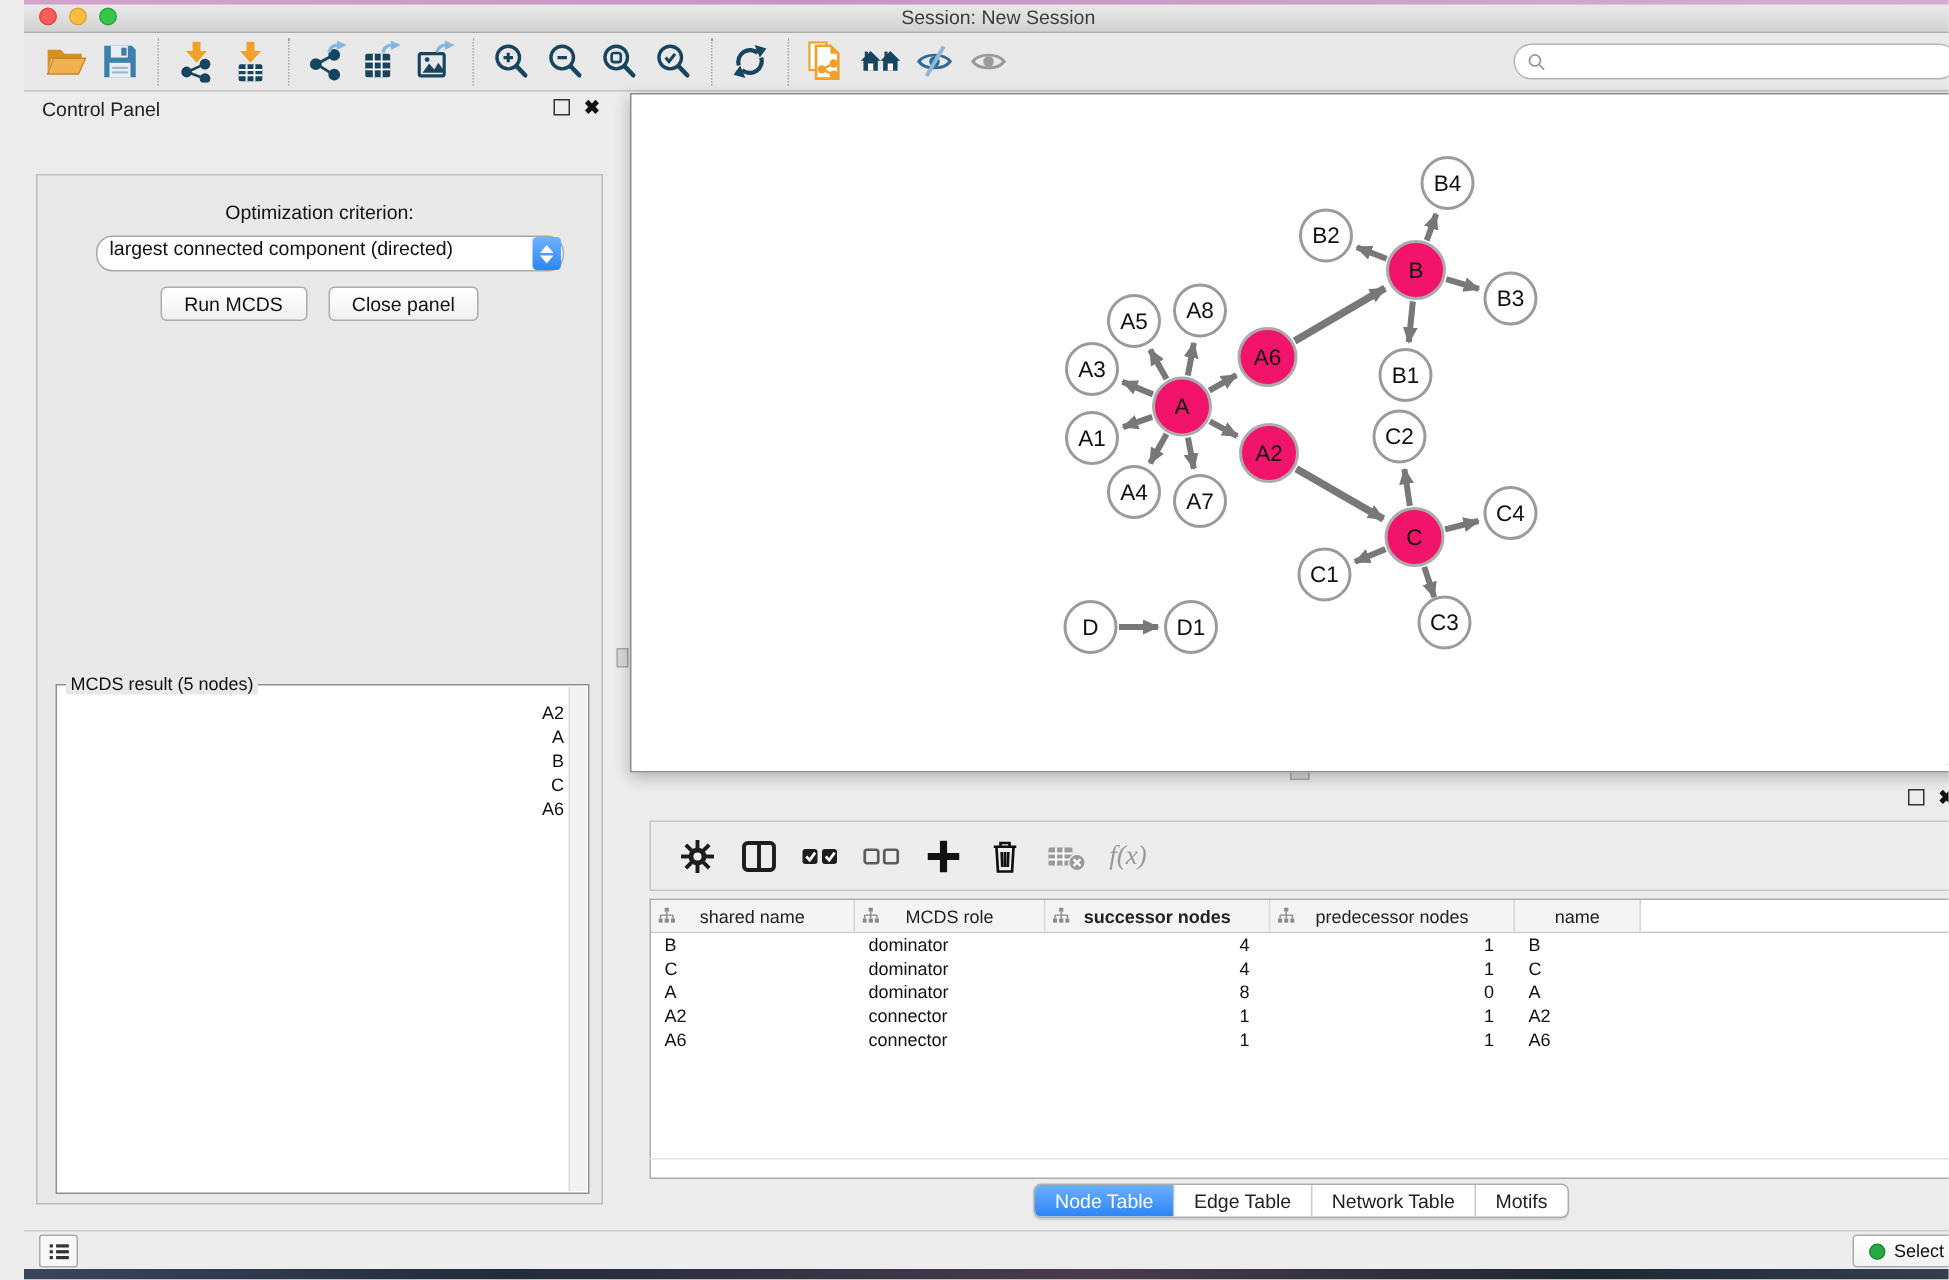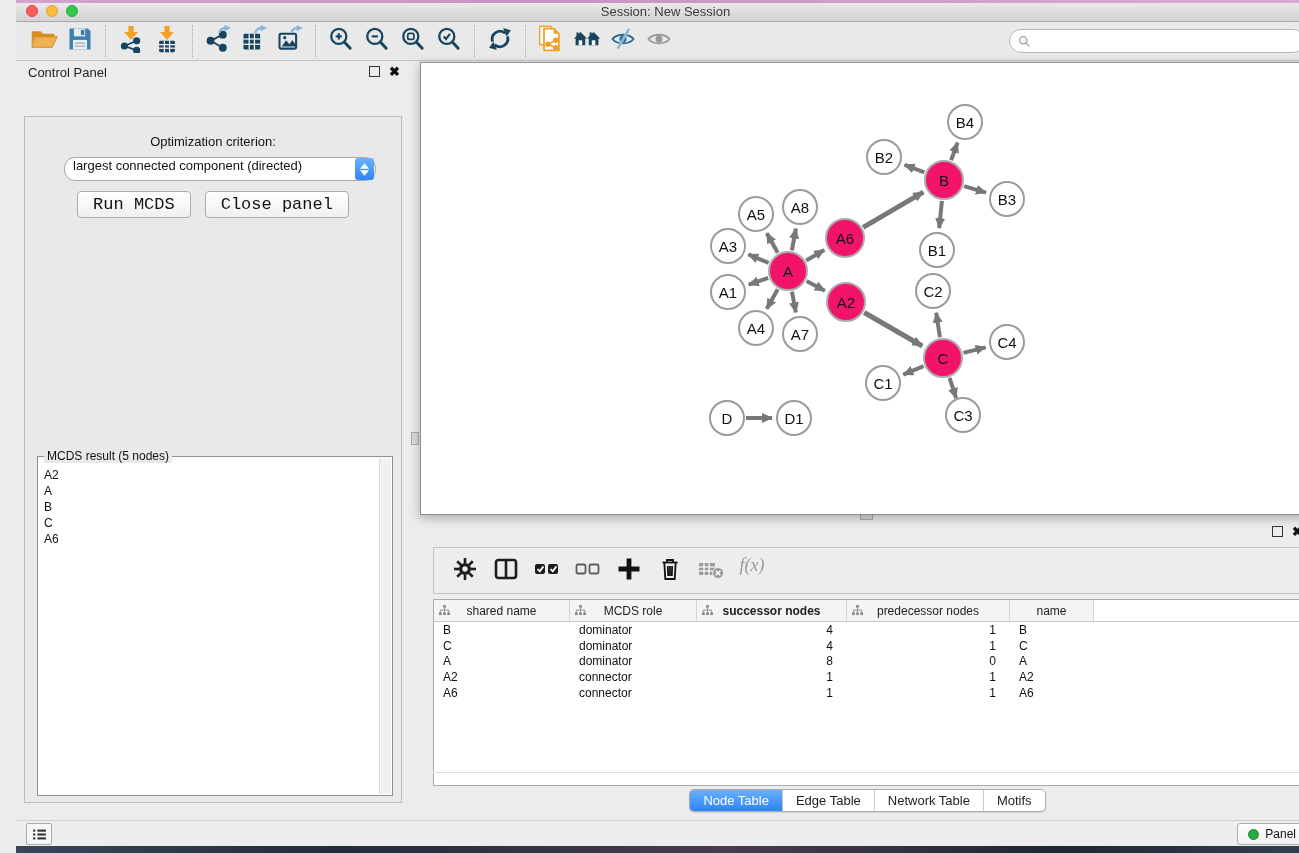--- a/index.html
+++ b/index.html
@@ -15,21 +15,21 @@
   .traffic { position:absolute; left:10px; top:5px; display:flex; gap:8px; }
   .tl { width:12px; height:12px; border-radius:50%; display:inline-block; }
   .tl.red { background:#FC5F57; border:1px solid #E14640; }
   .tl.yellow { background:#FEBD3F; border:1px solid #E0A133; }
   .tl.green { background:#34C84A; border:1px solid #2CA73E; }
   .app-title { position:absolute; left:0; right:0; top:4px; text-align:center; font-size:13px; color:#3c3c3c; }
 
   
   .toolbar { position:absolute; left:0; top:22px; width:1299px; height:39px; background:#E9E9E9;
     border-bottom:1px solid #C2C2C2; display:flex; align-items:center; padding-left:10px; }
-  .tbtn { width:36px; height:32px; display:flex; align-items:flex-start; justify-content:center; cursor:default; }
+  .tbtn { width:36px; height:32px; display:flex; align-items:center; justify-content:center; cursor:default; }
   .tbtn svg { width:28px; height:28px; }
   .tsep { border-left:1px dotted #A8A8A8; height:32px; margin:0 7px; }
   .searchbox { margin-left:auto; margin-right:10px; width:296px; height:24px; background:#fff;
     border:1px solid #B5B5B5; border-radius:12px; display:flex; align-items:center; padding-left:8px; }
   .searchbox .mag { width:13px; height:13px; margin-right:4px; flex:none; }
   .searchbox input { border:none; outline:none; flex:1; font-size:12px; height:18px; background:transparent; font-family:"Liberation Sans",sans-serif; }
 
   
   .cpanel { position:absolute; left:4px; top:65px; width:386px; height:745px; }
   .panel-title { font-size:13px; color:#222; padding-left:8px; }
@@ -43,23 +43,23 @@
   .cp-tabs { position:absolute; top:30px; left:50%; transform:translateX(-50%); }
   .cp-body { position:absolute; left:4px; right:4px; top:51px; bottom:7px; background:#E9E9E9; border:1px solid #BDBDBD; }
   .opt-label { position:absolute; top:17px; left:0; right:0; text-align:center; font-size:13px; color:#111; }
   .dropdown { position:absolute; left:39px; top:40px; width:312px; height:24px; background:#fff;
     border:1px solid #A9A9A9; border-radius:11px; display:flex; align-items:flex-start; }
   .dropdown .dval { flex:1; font-size:13px; color:#111; padding-left:8px; white-space:nowrap; overflow:hidden; }
   .dropdown .stepper { width:19px; height:22px; border-radius:3px; margin-right:1px;
     background:linear-gradient(180deg,#6FB2FE,#2C85F7); display:flex; flex-direction:column; align-items:center; justify-content:center; gap:1px; }
   .stepper svg { width:9px; height:6px; }
   .cp-buttons { position:absolute; top:74px; left:0; right:0; display:flex; justify-content:center; gap:14px; }
-  .btn { font-size:17px; color:#111; background:linear-gradient(180deg,#FFFFFF,#F0F0F0);
-    border:1px solid #ACACAC; border-radius:4px; padding:3px 15px; font-family:Liberation Mono, monospace; }
-  .resultbox { position:absolute; left:12px; right:8px; top:339px; bottom:6px; background:#fff; border:1px solid #8F8F8F; }
+  .btn { font-size:13px; color:#111; background:linear-gradient(180deg,#FFFFFF,#F0F0F0);
+    border:1px solid #ACACAC; border-radius:4px; padding:3px 15px; font-family:Liberation Sans, sans-serif; }
+  .resultbox { position:absolute; left:12px; right:8px; top:339px; bottom:6px; background:#fff; border:1px solid #8F8F8F;text-align:right; }
   .resultbox .gb-label { position:absolute; top:-8px; left:6px; background:#E9E9E9; padding:0 3px; font-size:12px; color:#111; }
   .resultbox .list { position:absolute; left:6px; top:10px; bottom:4px; right:16px; font-size:12px; color:#111; line-height:16px; overflow:hidden; }
   .resultbox .vtrack { position:absolute; right:1px; top:1px; bottom:1px; width:12px; background:#F1F1F1; border-left:1px solid #DCDCDC; }
 
   
   .grip-v { position:absolute; left:395px; top:432px; width:8px; height:13px; background:#D9D9D9; border:1px solid #ABABAB; }
   .grip-h { position:absolute; left:844px; top:512px; width:13px; height:8px; background:#D9D9D9; border:1px solid #ABABAB; }
 
   
   .netwin { position:absolute; left:404px; top:62px; width:894px; height:453px; background:#fff;
@@ -622,18 +622,18 @@
             <rect x="9" y="5" width="12" height="3"></rect>
             <rect x="3" y="10.5" width="3" height="3"></rect>
             <rect x="9" y="10.5" width="12" height="3"></rect>
             <rect x="3" y="16" width="3" height="3"></rect>
             <rect x="9" y="16" width="12" height="3"></rect>
           </g>
         </svg>
     </div>
     <div class="memory-btn">
       <span class="memory-dot"></span>
-      <span>Panel</span>
+      <span>Select</span>
     </div>
   </div>
   <div class="desktop-strip"></div>
 
 </div>
 
 </body></html>

